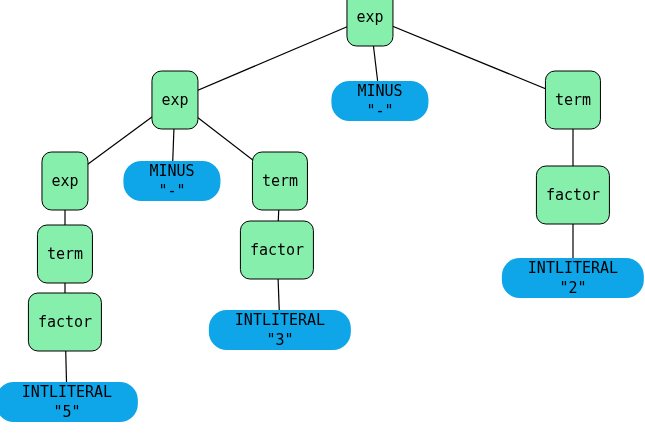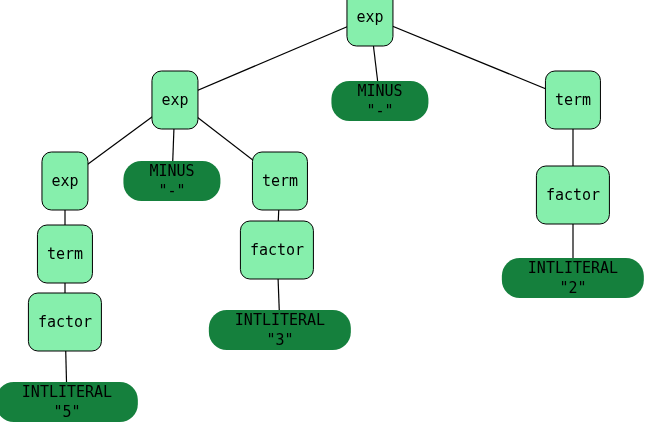--- a/index.html
+++ b/index.html
@@ -34,21 +34,21 @@
     z-index: 2;
   }
   .nt {
     background: #86efac;
     border: 1.5px solid #000000;
     border-radius: 10px;
     padding: 18px 9px;
     line-height: 21px;
   }
   .t {
-    background: #15803d;
+    background: #0ea5e9;
     border-radius: 18px;
     padding: 0 26px;
     line-height: 20px;
   }
   .t span { display: block; }
 </style>
 </head>
 <body>
 
 <div class="stage">

